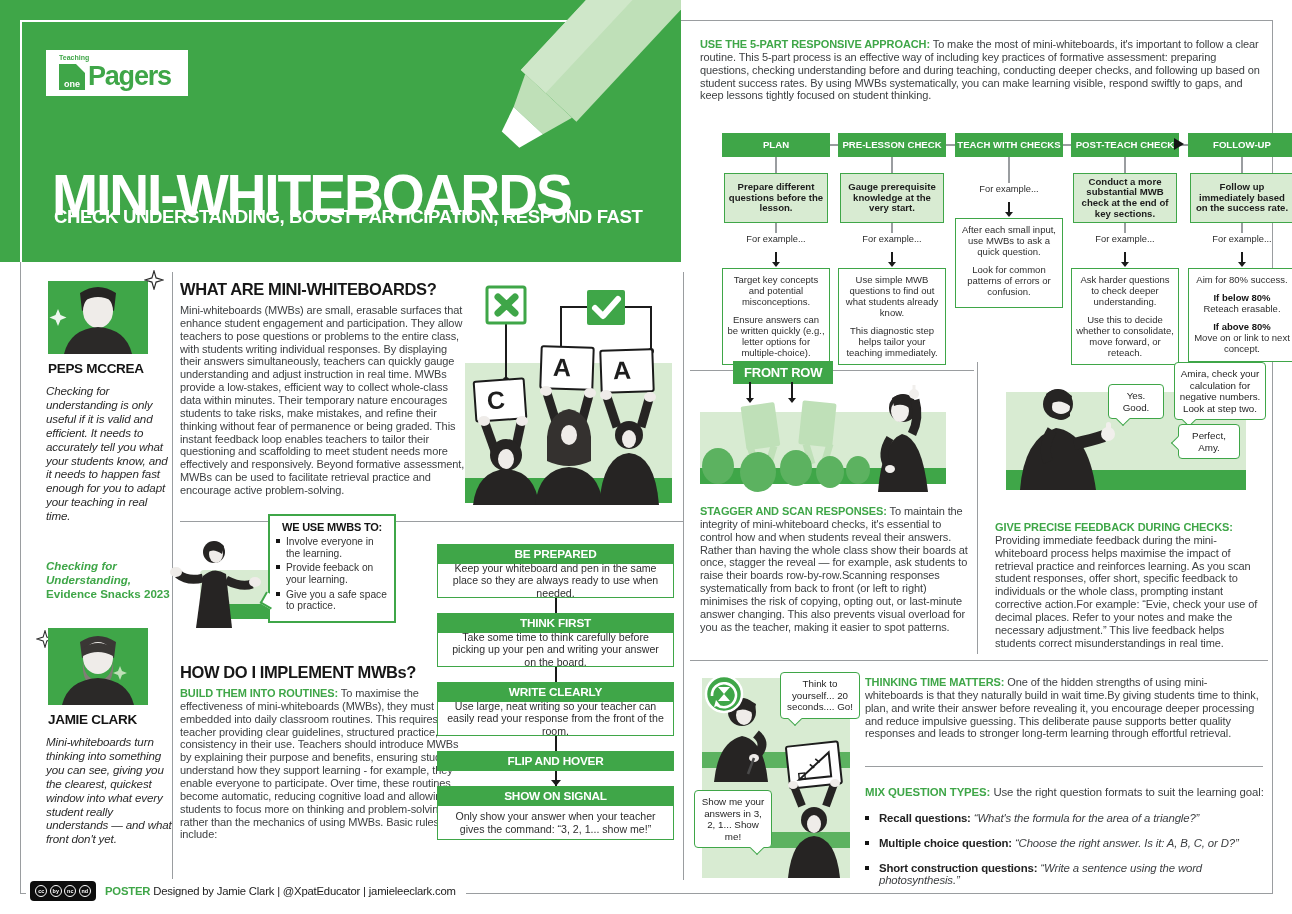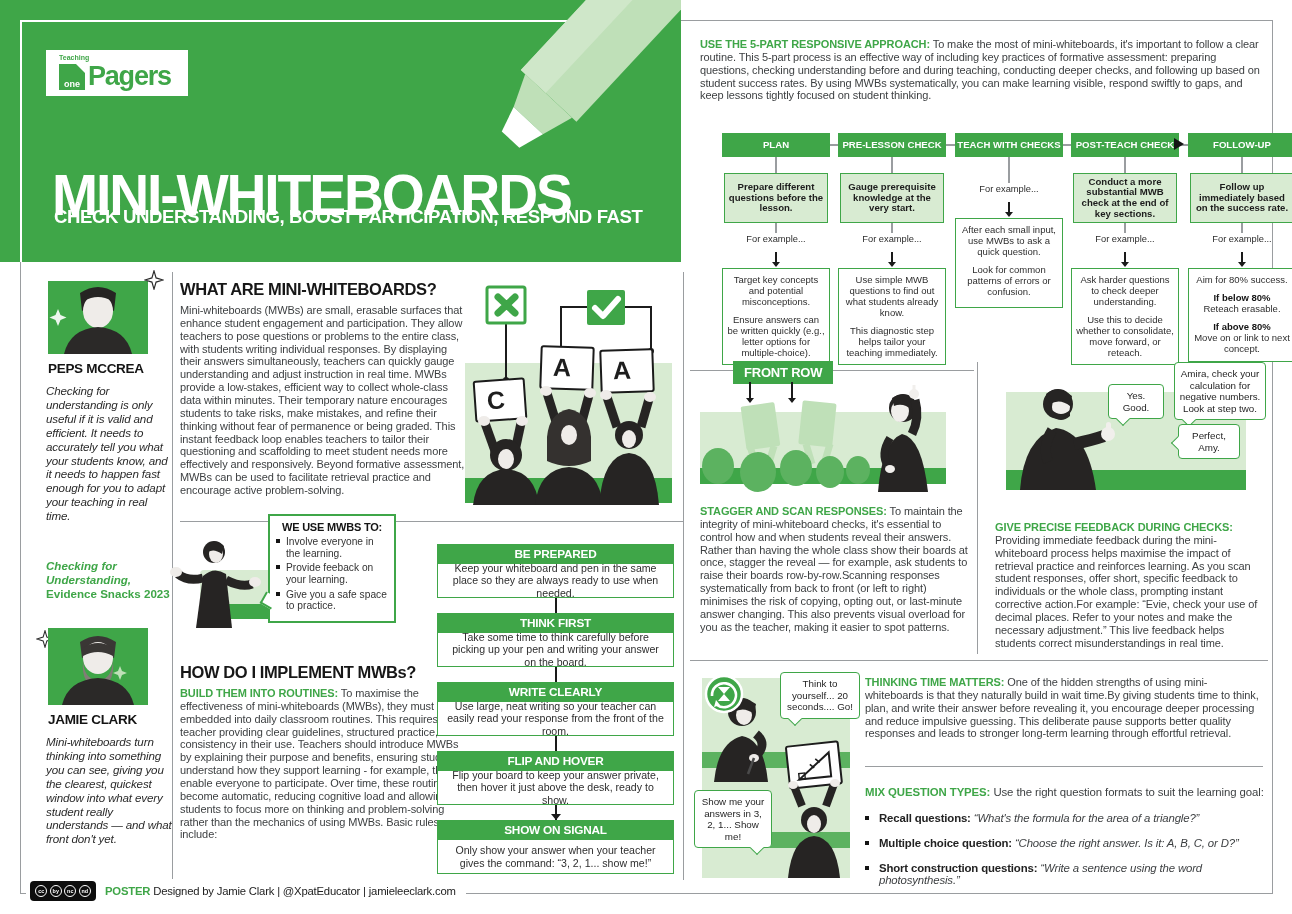--- a/index.html
+++ b/index.html
@@ -258,21 +258,20 @@
       <div class="rule-body">Take some time to think carefully before picking up your pen and writing your answer on the board.</div>
     </div>
     <div class="rule-gap"></div>
     <div>
       <div class="rule-head">WRITE CLEARLY</div>
       <div class="rule-body">Use large, neat writing so your teacher can easily read your response from the front of the room.</div>
     </div>
     <div class="rule-gap"></div>
     <div>
       <div class="rule-head">FLIP AND HOVER</div>
-      <div class="rule-body">Flip your board to keep your answer private, then hover it just above the desk, ready to show.</div>
     </div>
     <div class="rule-gap arrow"></div>
     <div>
       <div class="rule-head">SHOW ON SIGNAL</div>
       <div class="rule-body">Only show your answer when your teacher gives the command: “3, 2, 1... show me!”</div>
     </div>
   </div>
 
   <div class="vdiv" style="left:683px;top:272px;height:608px;"></div>
 

